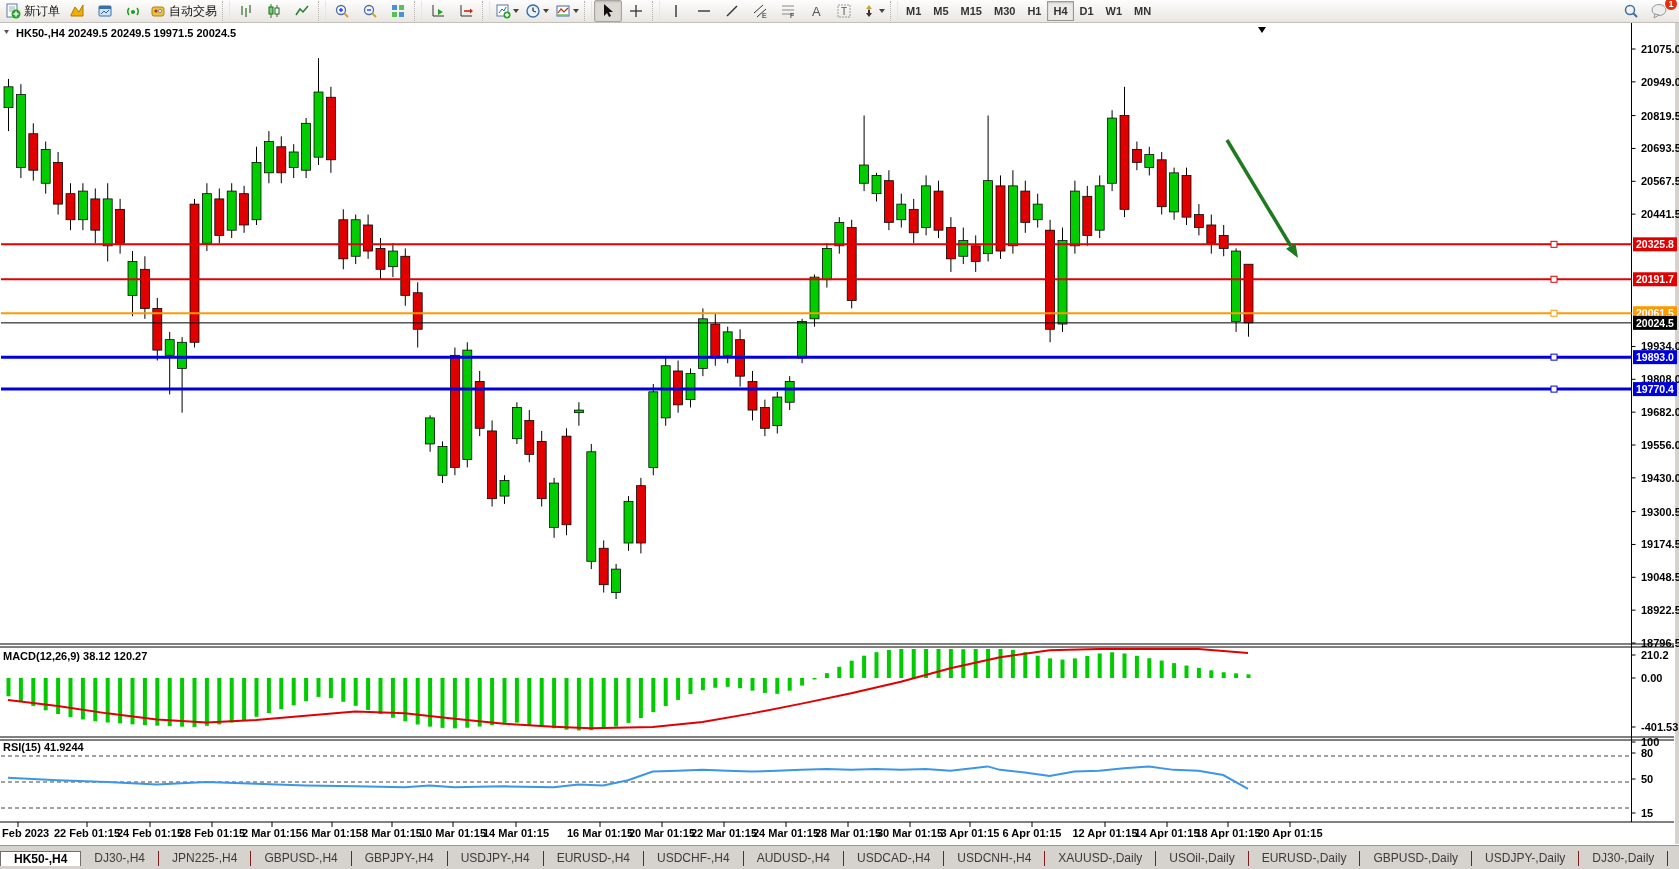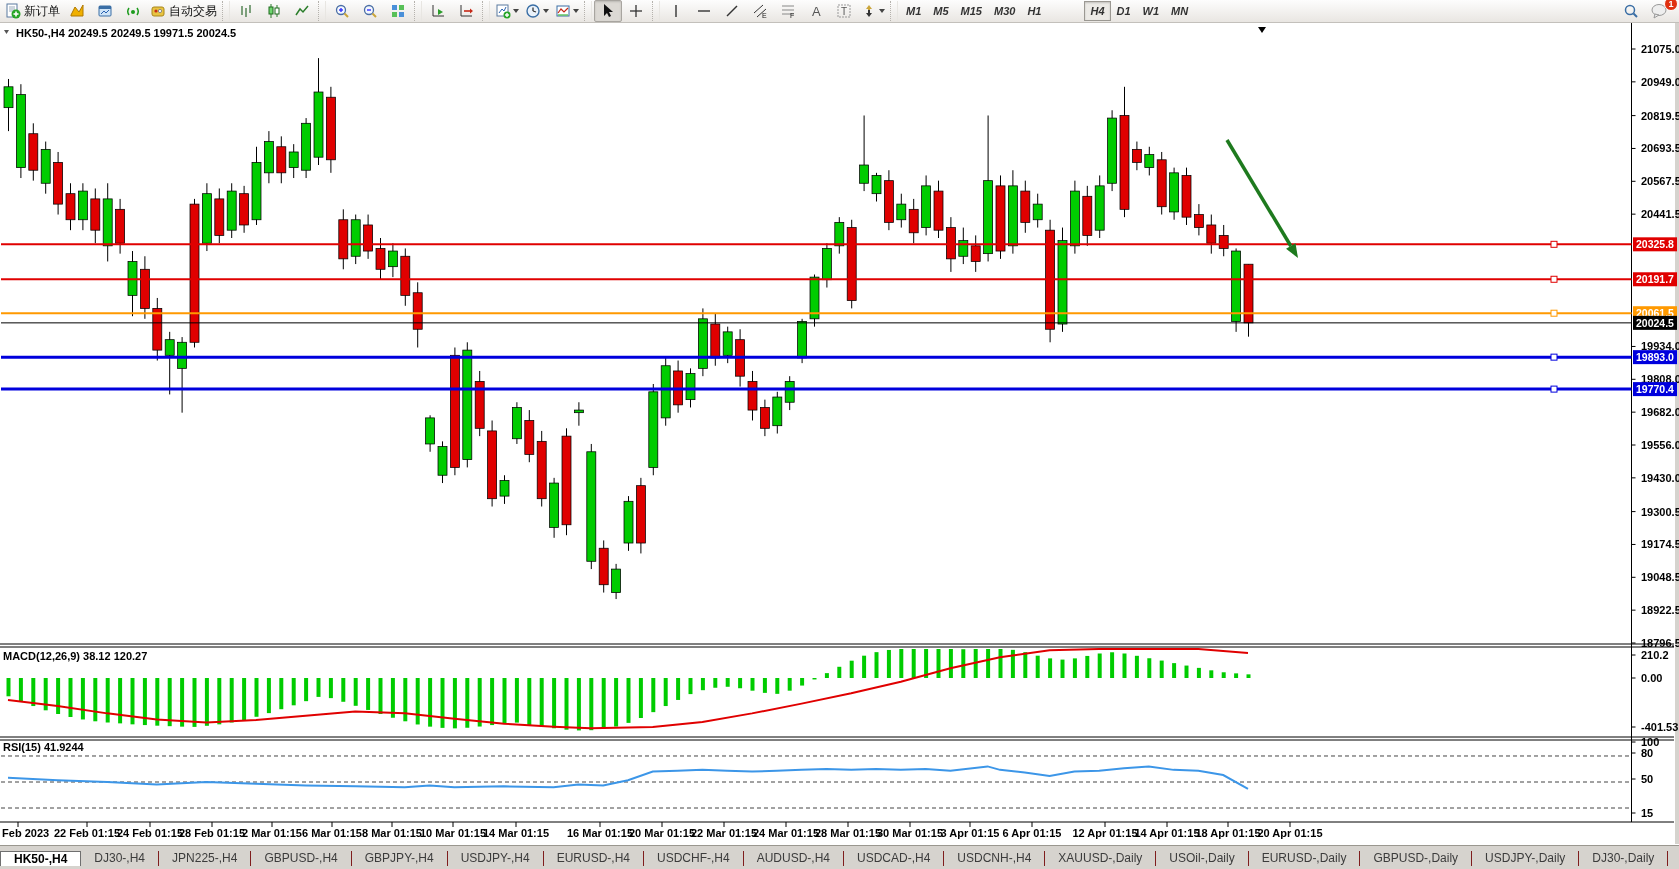--- a/index.html
+++ b/index.html
@@ -2,22 +2,22 @@
 <html><head>
 <meta charset="utf-8">
 <style>
   html,body{margin:0;padding:0;background:#fff;}
   #app{position:relative;width:1679px;height:869px;font-family:"Liberation Sans",sans-serif;overflow:hidden;background:#fff;}
   
   #toolbar{position:absolute;left:0;top:0;width:1679px;height:23px;background:linear-gradient(#fdfdfd,#e9e6e2);border-bottom:1px solid #c3c0bb;display:flex;align-items:center;padding-left:2px;box-sizing:border-box;}
   .tbtn{height:20px;min-width:22px;display:flex;align-items:center;justify-content:center;padding:0 2px;border:1px solid transparent;border-radius:2px;cursor:default;}
   .tbtn.pressed{background:#dcd9d4;border:1px solid #a8a5a0;box-shadow:inset 0 1px 2px rgba(0,0,0,.15);}
   .tbtn .lbl{font-size:12px;color:#111;margin-left:3px;white-space:nowrap;font-family:Liberation Serif, serif;}
-  .tfbtn{height:18px;padding:0 5px;font-size:11px;font-weight:bold;color:#333;display:flex;align-items:center;border:1px solid transparent;font-style:italic;}
-  .tfbtn.active{background:#eceae6;border:1px solid #9b9892;box-shadow:inset 0 1px 2px rgba(0,0,0,.18);margin-left:37px;}
+  .tfbtn{height:18px;padding:0 5px;font-size:11px;font-weight:bold;color:#333;display:flex;align-items:center;border:1px solid transparent;}
+  .tfbtn.active{background:#eceae6;border:1px solid #9b9892;box-shadow:inset 0 1px 2px rgba(0,0,0,.18);}
   .sep{width:6px;height:20px;margin:0 2px;border-left:1px dotted #b5b2ad;border-right:1px solid #e8e6e2;}
   .caret{width:0;height:0;border-left:3px solid transparent;border-right:3px solid transparent;border-top:4px solid #444;margin-left:2px;}
   #tb-right{margin-left:auto;display:flex;align-items:center;margin-right:6px;}
   #chat-badge{position:absolute;top:-4px;right:-6px;background:#e03010;color:#fff;font-size:9px;font-weight:bold;border-radius:7px;min-width:12px;height:12px;line-height:12px;text-align:center;border:1px solid #fff;}
   
   #tabbar{position:absolute;left:0;top:845px;width:1679px;height:24px;background:#d6d3ce;border-top:1px solid #9a978f;display:flex;align-items:center;font-size:12px;}
   .tab{display:flex;align-items:center;padding:0 13px;color:#3c3c3c;border-right:1px solid #7f1d1d;cursor:default;white-space:nowrap;}
   .tab.active{background:#fff;color:#000;border:1px solid #6f6f6f;border-bottom:none;font-weight:bold;}
   #tab-scroll{margin-left:auto;display:flex;align-items:center;gap:8px;padding:0 10px;color:#555;font-size:10px;}
   svg text{font-family:"Liberation Sans",sans-serif;}

